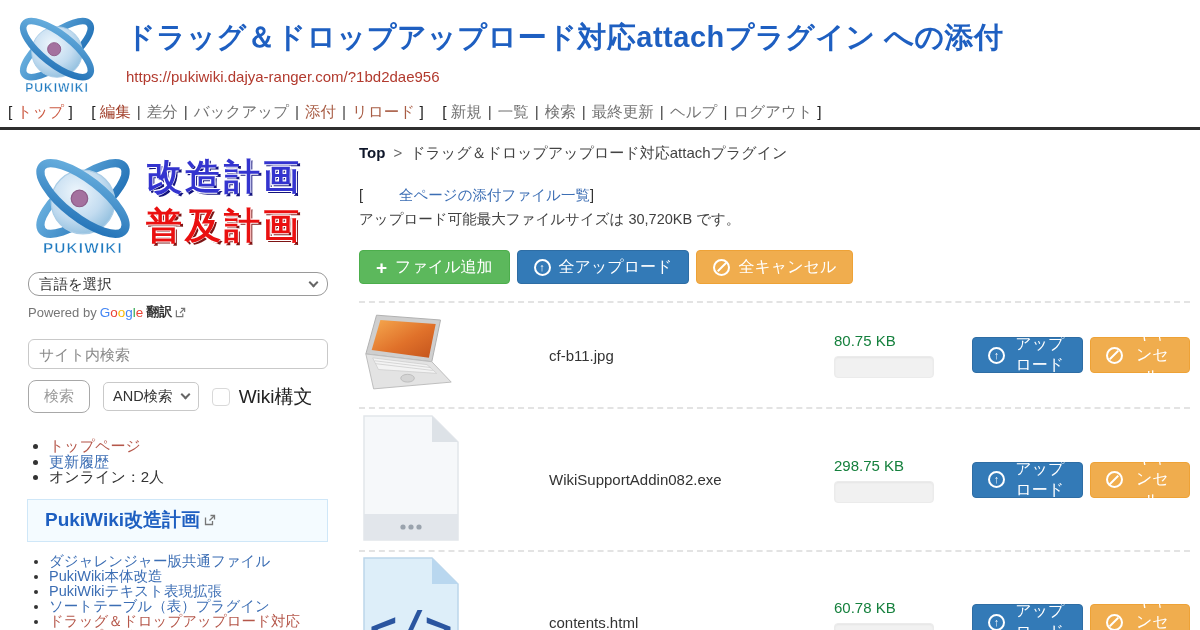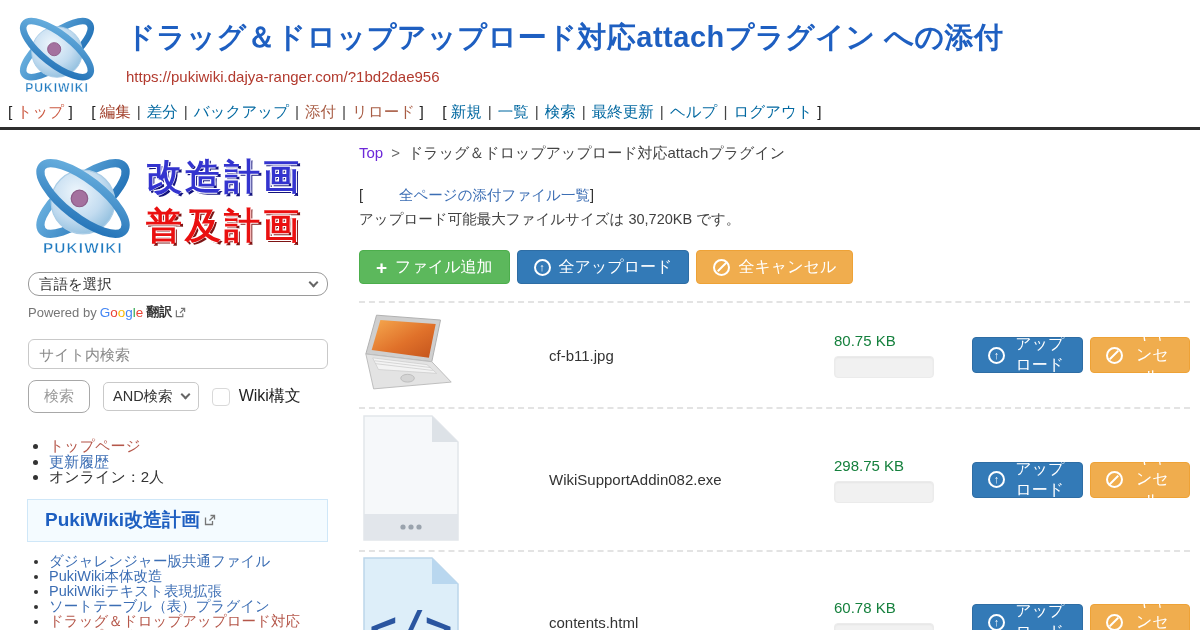--- a/index.html
+++ b/index.html
@@ -11,21 +11,21 @@
   .head-text { margin-left:22px; padding-top:10px; }
   h1.page-title { font-size:29px; font-weight:bold; color:#1e5fc1; letter-spacing:0.5px; }
   .page-url { display:inline-block; margin-top:10px; font-size:15px; color:#b23a2e; text-decoration:none; }
 
   
   .top-nav { padding:6px 8px 4px 8px; font-size:15.5px; color:#3a3a3a; }
   .top-nav .grp { margin-right:14px; }
   .top-nav a { text-decoration:none; }
   .top-nav .sep { color:#444; margin:0 6px; }
   .top-nav .br { color:#222; }
-  .c-blue { color:#0369a1; }
+  .c-blue { color:#737373; }
   .c-orange { color:#cc5b44; }
   .c-dred { color:#a2402c; }
   .c-brown { color:#a85c44; }
   .nav-rule { height:3px; background:#2e2e2e; }
 
   
   .layout { display:flex; align-items:flex-start; }
   .sidebar { flex:0 0 345px; padding:12px 17px 0 28px; }
   .main { flex:1 1 auto; padding:10px 10px 0 8px; }
 
@@ -46,40 +46,40 @@
 
   .site-search { margin-top:18px; width:100%; height:30px; border:1px solid #c9c9c9; border-radius:6px;
     padding:0 10px; font-size:15px; color:#333; font-family:inherit; }
   .site-search::placeholder { color:#8a8a8a; }
   .search-row { display:flex; align-items:center; margin-top:11px; gap:13px; }
   .search-btn { width:62px; height:33px; border:1px solid #a8a8a8; border-radius:8px; background:#fff;
     color:#9a9a9a; font-size:15px; font-family:inherit; cursor:pointer; }
   .mode-select { height:29px; border:1px solid #c9c9c9; border-radius:5px; background:#fff; padding:0 9px;
     display:flex; align-items:center; gap:9px; font-size:14.5px; color:#333; cursor:pointer; }
   .checkbox { width:18px; height:18px; border:1px solid #d9d9d9; border-radius:4px; background:#fff; cursor:pointer; }
-  .check-label { font-size:16px; color:#222; margin-left:-4px; }
+  .check-label { font-size:19px; color:#222; margin-left:-4px; }
 
   ul.quick { margin:25px 0 0 21px; }
   ul.quick li { font-size:15px; line-height:15.6px; margin-bottom:0; }
   ul.menu { margin:12px 0 0 21px; }
   ul.menu li { font-size:14.5px; line-height:15px; }
   .sidebar a { text-decoration:none; }
   .lnk-red { color:#b5574a; }
   .lnk-blue { color:#3c6eb4; }
   .lnk-plain { color:#333; }
 
   .section-box { margin-top:14px; margin-left:-1px; border:1px solid #cfe7f8; background:#f4fbff;
     padding:7px 8px 8px 17px; display:flex; align-items:center; gap:4px; }
   .section-box a { font-size:19px; font-weight:bold; color:#1e5fc1; text-decoration:none; }
 
   .ext-ico { flex:none; }
 
   
   .breadcrumb { font-size:15px; margin:4px 0 0 6px; color:#444; }
-  .breadcrumb a { color:#6d28d9; text-decoration:none; }
+  .breadcrumb a { color:#0f172a; text-decoration:none;font-weight:bold; }
   .breadcrumb .gt { margin:0 8px; color:#666; }
   .attach-link { margin:23px 0 0 6px; font-size:14.5px; color:#333; }
   .attach-link a { color:#3c6eb4; text-decoration:none;padding-left:36px; }
   .max-size { margin:5px 0 0 6px; font-size:14.5px; color:#404040; }
 
   .toolbar { display:flex; gap:7px; margin:21px 0 0 6px; }
   .btn { display:inline-flex; align-items:center; gap:8px; border:none; border-radius:4px; color:#fff;
     font-size:16px; font-family:inherit; cursor:pointer; padding:0 16px; height:34px; }
   .btn-green { background:#5cb85c; border:1px solid #4cae4c; }
   .btn-blue { background:#337ab7; border:1px solid #2e6da4; }

